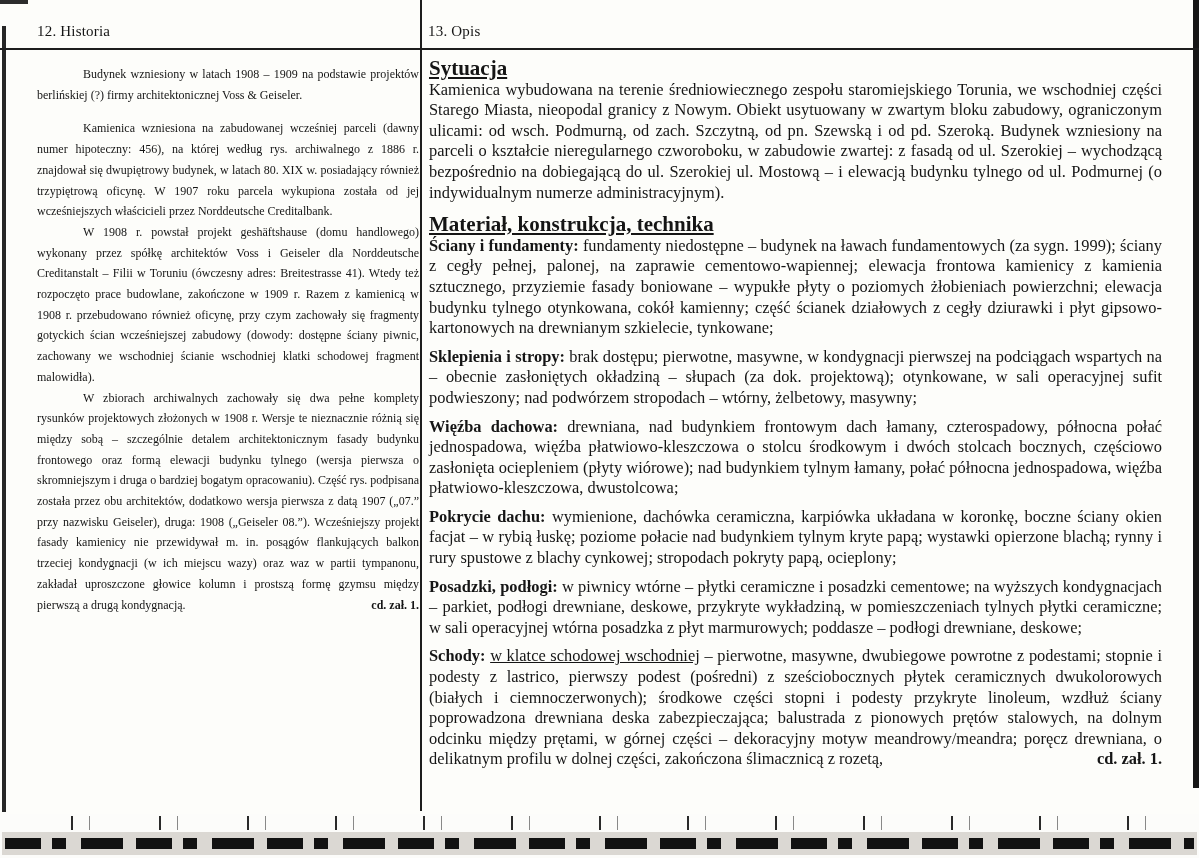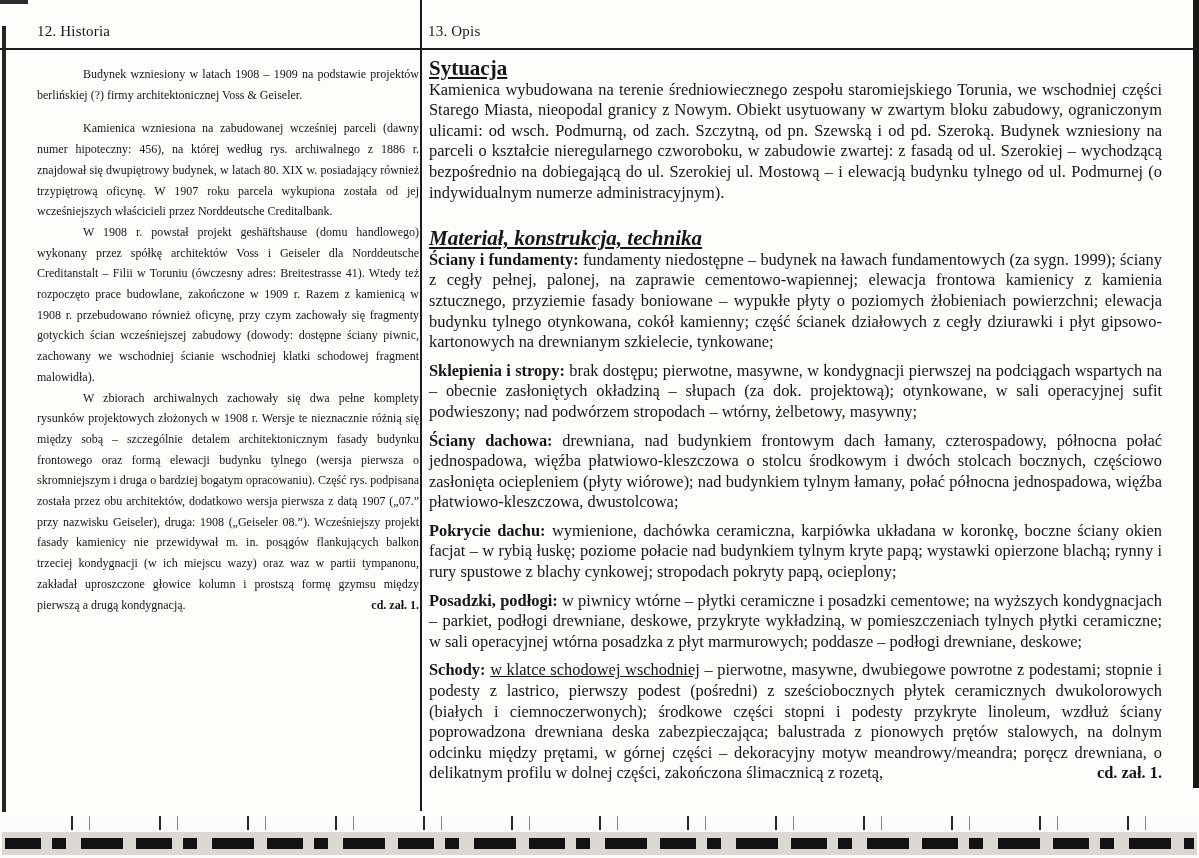--- a/index.html
+++ b/index.html
@@ -14,21 +14,21 @@
   .hrule { position:absolute; left:0; right:0; top:48px; height:2px; background:#1d1d1d; }
   .vrule { position:absolute; left:420px; top:0; bottom:47px; width:2px; background:#1d1d1d; }
 
   .col { position:absolute; text-align:justify; }
   .col-left { left:37px; top:64px; width:382px; font-size:12px; line-height:20.7px; }
   .col-left p { margin:0; text-indent:46px; }
   .col-left p.sp { margin-top:13px; }
 
   .col-right { left:429px; top:58px; width:733px; font-size:16.4px; line-height:20.6px; }
   .col-right h3 { margin:0 0 1px 0; font-size:21px; font-weight:bold; text-decoration:underline; }
-  .col-right h3.gap-top { margin-top:25px;font-style:italic; }
+  .col-right h3.gap-top { margin-top:11px; }
   .col-right p { margin:0 0 8px 0; }
 
   .lastp { position:relative; margin-bottom:0 !important; }
   .cont { position:absolute; right:0; bottom:0; font-weight:bold; white-space:nowrap; }
   b.runin { font-weight:bold; }
   u.uline { text-decoration:underline; }
 
   
   .edge-left { position:absolute; left:2px; top:26px; bottom:46px; width:4px; background:#262626; }
   .edge-right { position:absolute; right:0; top:0; bottom:70px; width:6px; background:#161616; }
@@ -75,21 +75,21 @@
   <div class="col col-right">
     <h3>Sytuacja</h3>
     <p>Kamienica wybudowana na terenie średniowiecznego zespołu staromiejskiego Torunia, we wschodniej części Starego Miasta, nieopodal granicy z Nowym. Obiekt usytuowany w zwartym bloku zabudowy, ograniczonym ulicami: od wsch. Podmurną, od zach. Szczytną, od pn. Szewską i od pd. Szeroką. Budynek wzniesiony na parceli o kształcie nieregularnego czworoboku, w zabudowie zwartej: z fasadą od ul. Szerokiej – wychodzącą bezpośrednio na dobiegającą do ul. Szerokiej ul. Mostową – i elewacją budynku tylnego od ul. Podmurnej (o indywidualnym numerze administracyjnym).</p>
 
     <h3 class="gap-top">Materiał, konstrukcja, technika</h3>
 
     <p><b class="runin">Ściany i fundamenty:</b> <span>fundamenty niedostępne – budynek na ławach fundamentowych (za sygn. 1999); ściany z cegły pełnej, palonej, na zaprawie cementowo-wapiennej; elewacja frontowa kamienicy z kamienia sztucznego, przyziemie fasady boniowane – wypukłe płyty o poziomych żłobieniach powierzchni; elewacja budynku tylnego otynkowana, cokół kamienny; część ścianek działowych z cegły dziurawki i płyt gipsowo-kartonowych na drewnianym szkielecie, tynkowane;</span></p>
 
     <p><b class="runin">Sklepienia i stropy:</b> <span>brak dostępu; pierwotne, masywne, w kondygnacji pierwszej na podciągach wspartych na – obecnie zasłoniętych okładziną – słupach (za dok. projektową); otynkowane, w sali operacyjnej sufit podwieszony; nad podwórzem stropodach – wtórny, żelbetowy, masywny;</span></p>
 
-    <p><b class="runin">Ściany dachowa:</b> <span>drewniana, nad budynkiem frontowym dach łamany, czterospadowy, północna połać jednospadowa, więźba płatwiowo-kleszczowa o stolcu środkowym i dwóch stolcach bocznych, częściowo zasłonięta ociepleniem (płyty wiórowe); nad budynkiem tylnym łamany, połać północna jednospadowa, więźba płatwiowo-kleszczowa, dwustolcowa;</span></p>
+    <p><b class="runin">Więźba dachowa:</b> <span>drewniana, nad budynkiem frontowym dach łamany, czterospadowy, północna połać jednospadowa, więźba płatwiowo-kleszczowa o stolcu środkowym i dwóch stolcach bocznych, częściowo zasłonięta ociepleniem (płyty wiórowe); nad budynkiem tylnym łamany, połać północna jednospadowa, więźba płatwiowo-kleszczowa, dwustolcowa;</span></p>
 
     <p><b class="runin">Pokrycie dachu:</b> <span>wymienione, dachówka ceramiczna, karpiówka układana w koronkę, boczne ściany okien facjat – w rybią łuskę; poziome połacie nad budynkiem tylnym kryte papą; wystawki opierzone blachą; rynny i rury spustowe z blachy cynkowej; stropodach pokryty papą, ocieplony;</span></p>
 
     <p><b class="runin">Posadzki, podłogi:</b> <span>w piwnicy wtórne – płytki ceramiczne i posadzki cementowe; na wyższych kondygnacjach – parkiet, podłogi drewniane, deskowe, przykryte wykładziną, w pomieszczeniach tylnych płytki ceramiczne; w sali operacyjnej wtórna posadzka z płyt marmurowych; poddasze – podłogi drewniane, deskowe;</span></p>
 
     <p class="lastp"><b class="runin">Schody:</b> <u class="uline">w klatce schodowej wschodniej</u> <span>– pierwotne, masywne, dwubiegowe powrotne z podestami; stopnie i podesty z lastrico, pierwszy podest (pośredni) z sześciobocznych płytek ceramicznych dwukolorowych (białych i ciemnoczerwonych); środkowe części stopni i podesty przykryte linoleum, wzdłuż ściany poprowadzona drewniana deska zabezpieczająca; balustrada z pionowych prętów stalowych, na dolnym odcinku między prętami, w górnej części – dekoracyjny motyw meandrowy/meandra; poręcz drewniana, o delikatnym profilu w dolnej części, zakończona ślimacznicą z rozetą,</span><b class="cont">cd. zał. 1.</b></p>
   </div>
 
   <div class="bottom-strip">
     <div class="tick-row"></div>

